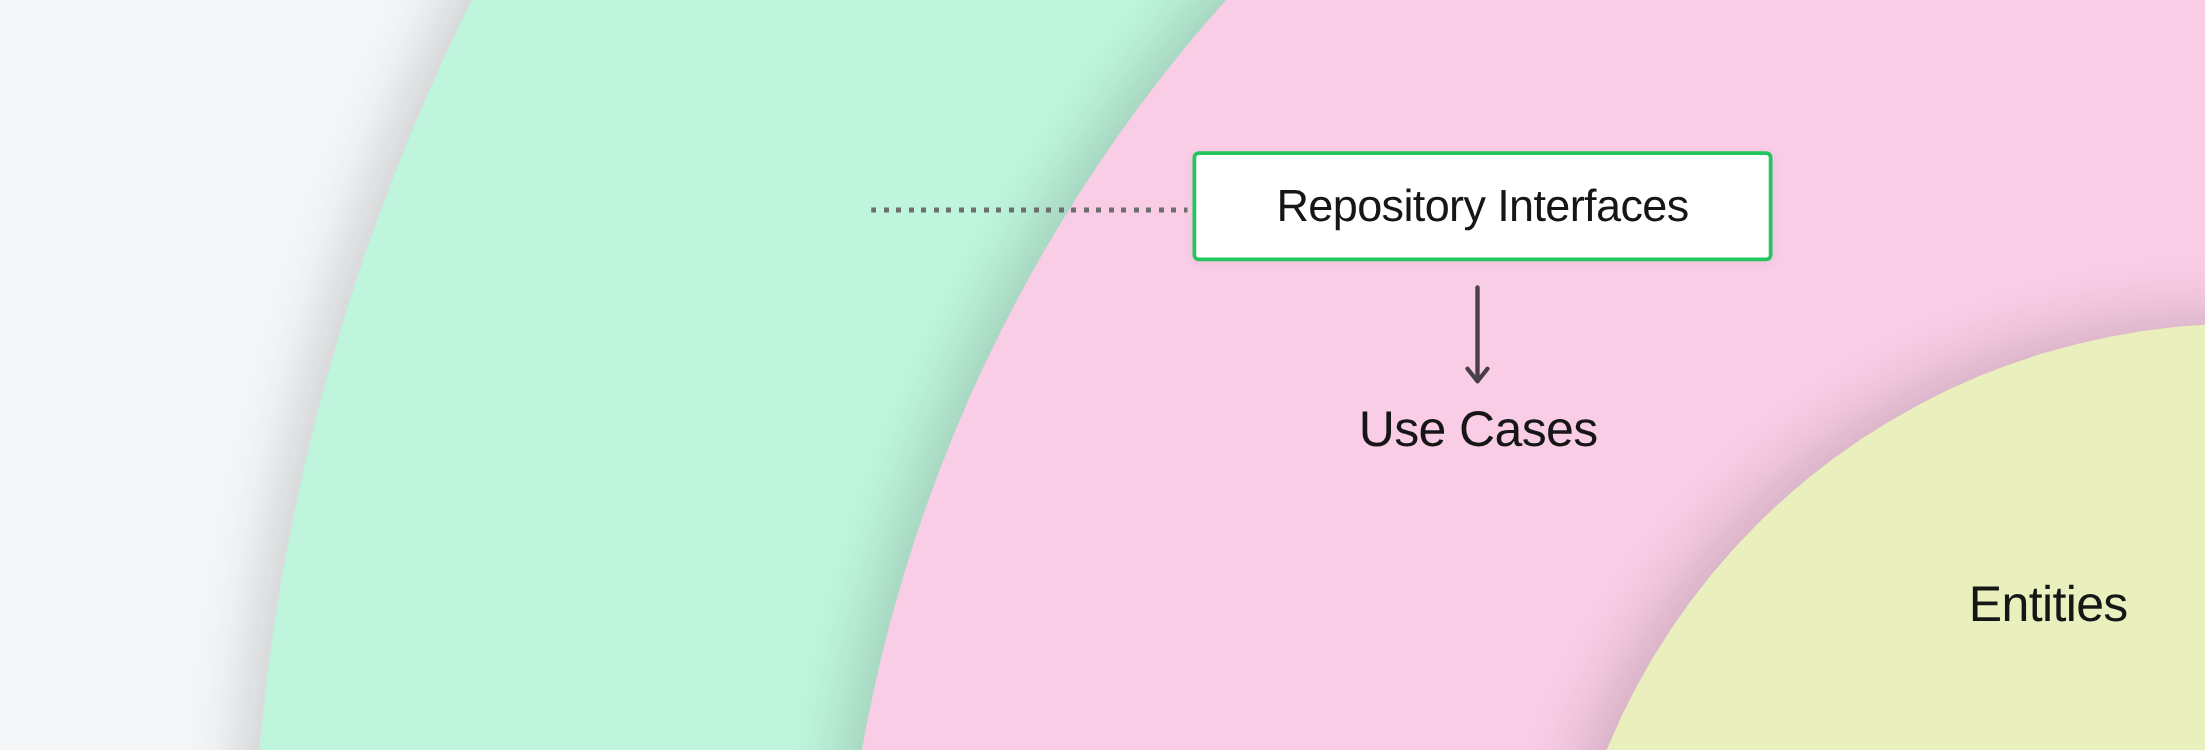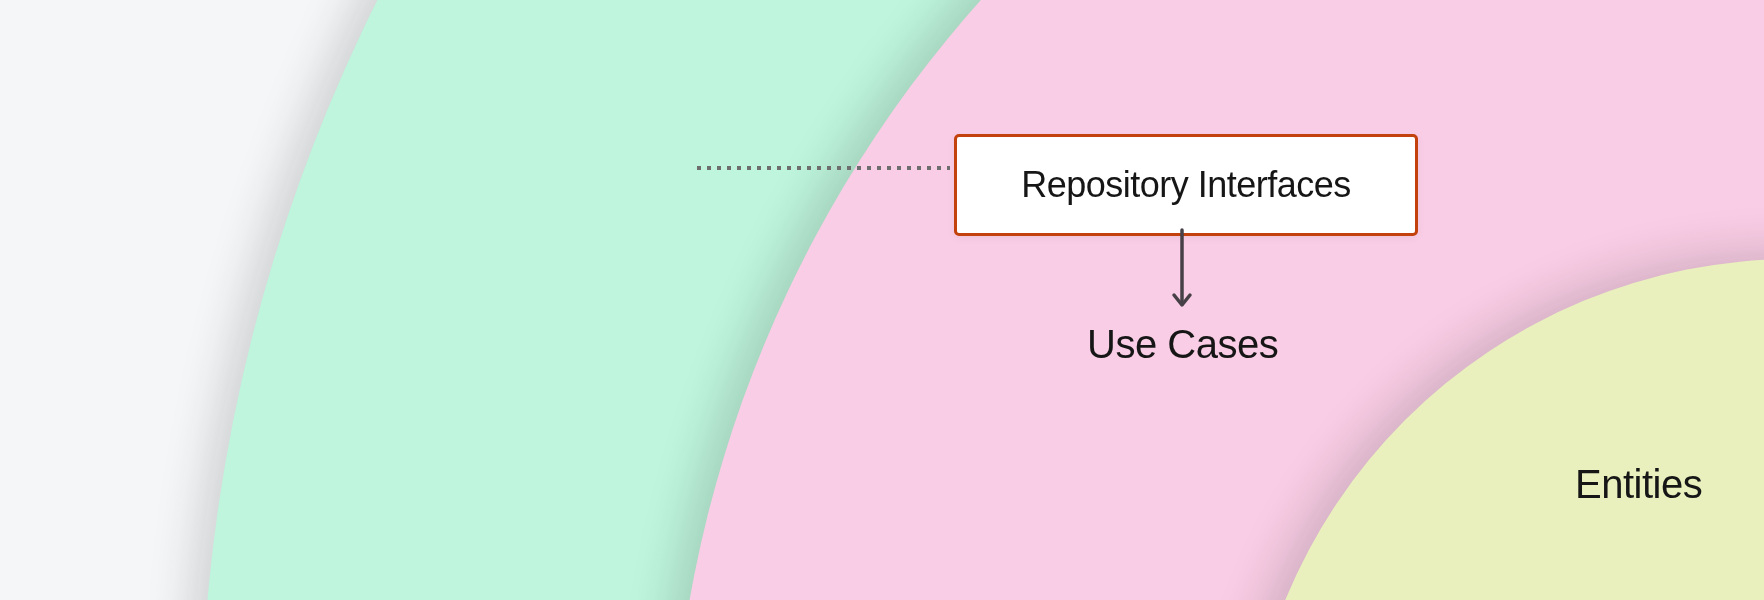--- a/index.html
+++ b/index.html
@@ -38,25 +38,25 @@
     left: 697px;
     top: 166px;
     width: 253px;
     height: 4px;
     background: repeating-linear-gradient(to right, #6e6e6e 0 4px, transparent 4px 10px);
   }
 
   .interface-box {
     position: absolute;
     left: 954px;
-    top: 134px;
+    top: 121px;
     width: 464px;
-    height: 102px;
+    height: 88px;
     background: #ffffff;
-    border: 3px solid #c2410c;
+    border: 3px solid #22c55e;
     border-radius: 5px;
     display: flex;
     align-items: center;
     justify-content: center;
     box-shadow: 0 2px 8px rgba(0, 0, 0, 0.05);
   }
   .interface-box-label {
     font-size: 36px;
     letter-spacing: -0.5px;
     white-space: nowrap;

